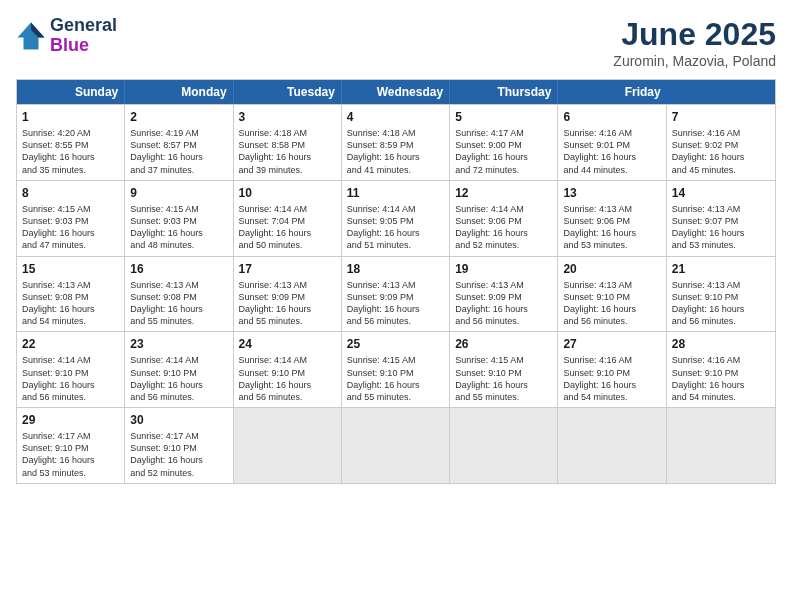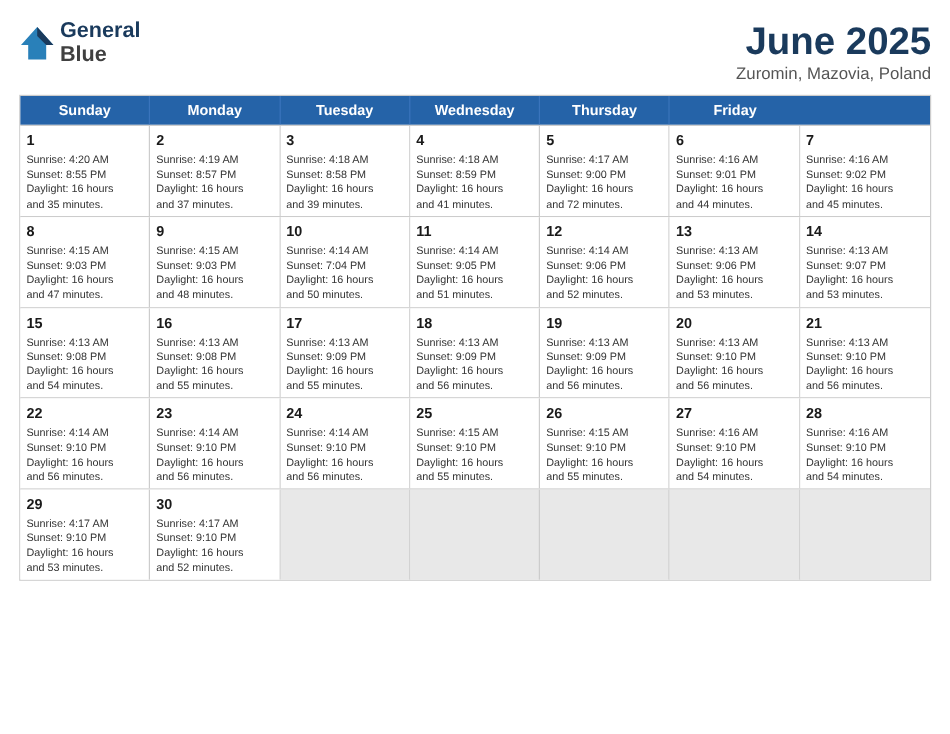--- a/index.html
+++ b/index.html
@@ -28,21 +28,21 @@
       align-items: center;
       gap: 4px;
     }
     .logo-text {
       font-size: 18px;
       font-weight: bold;
       color: #1a3a5c;
       line-height: 1.1;
     }
     .logo-blue {
-      color: #404040;
+      color: #a21caf;
     }
     .logo-icon {
       width: 30px;
       height: 30px;
     }
     .title-block {
       text-align: right;
     }
     .month-title {
       font-size: 32px;
@@ -63,21 +63,21 @@
     .cal-header {
       display: grid;
       grid-template-columns: repeat(7, 1fr);
       background: #2563a8;
     }
     .cal-header-cell {
       color: #fff;
       font-weight: bold;
       font-size: 12px;
       padding: 5px 6px;
-      text-align: center;
+      text-align: right;
       border-right: 1px solid #3a74bc;
     }
     .cal-header-cell:last-child { border-right: none; }
     .cal-body {
       flex: 1;
       display: flex;
       flex-direction: column;
     }
     .cal-row {
       display: grid;

